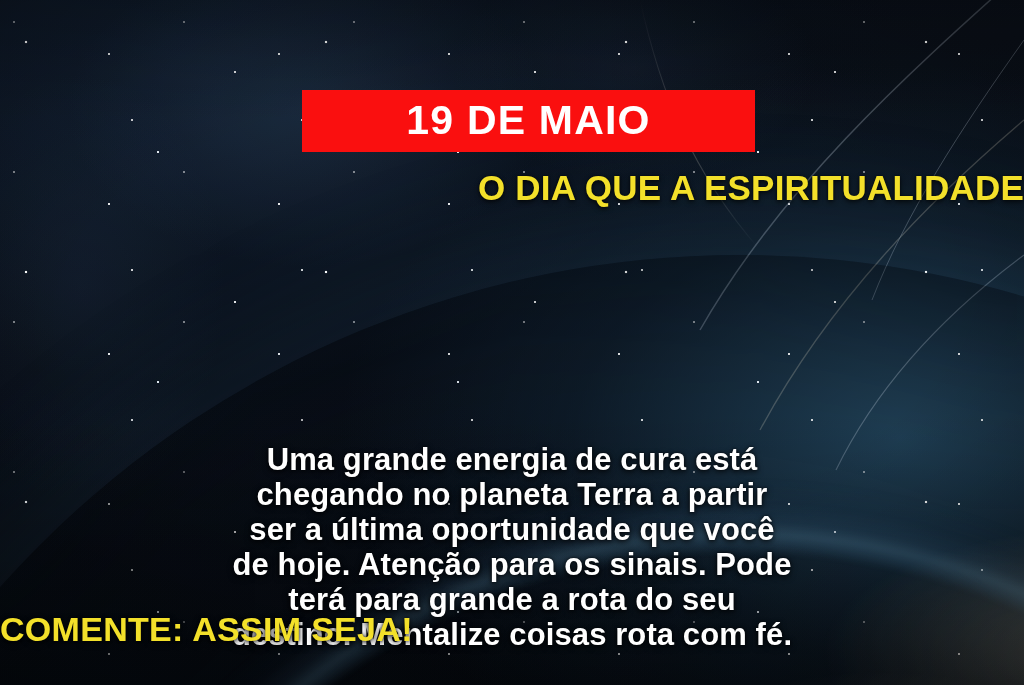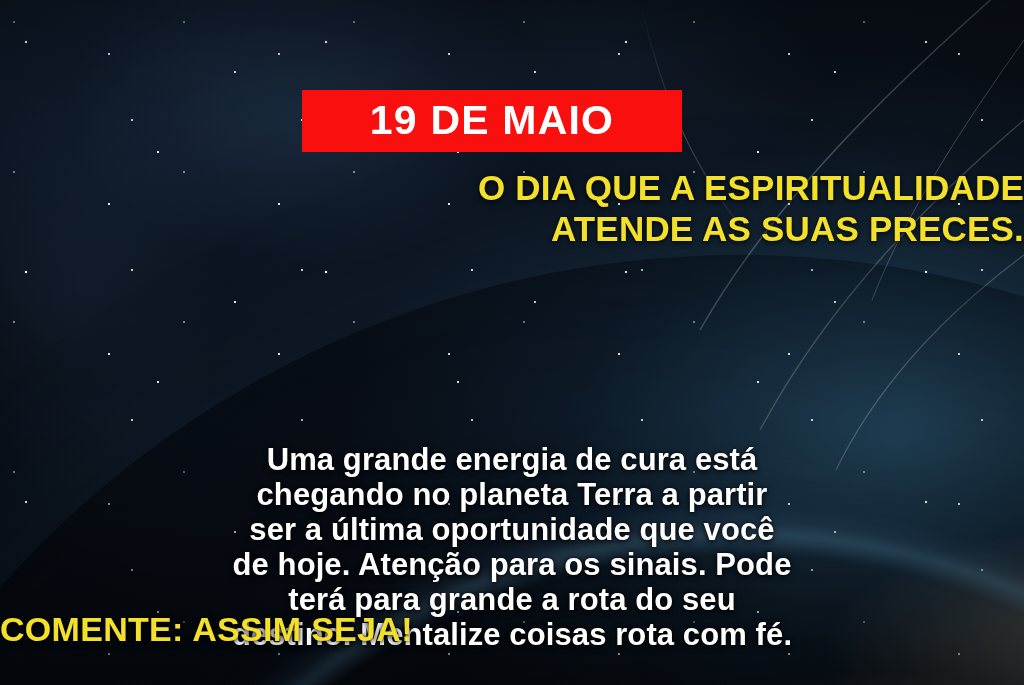--- a/index.html
+++ b/index.html
@@ -146,21 +146,21 @@
       radial-gradient(ellipse 120% 90% at 50% 45%, rgba(0,0,0,0) 35%, rgba(0,0,0,.25) 78%, rgba(0,0,0,.55) 100%),
       linear-gradient(180deg, rgba(0,0,0,.18) 0%, rgba(0,0,0,0) 18%, rgba(0,0,0,0) 60%, rgba(0,0,0,.30) 100%);
   }
 
   
   #content{position:absolute;inset:0;}
 
   .date-badge{
     position:absolute;
     left:302px;top:90px;
-    width:380px;height:62px;
+    width:453px;height:62px;
     background:var(--red,#fa0f0f);
     display:flex;align-items:center;justify-content:center;
   }
   .date-badge .date-text{
     color:#ffffff;
     font-size:41px;
     font-weight:bold;
     letter-spacing:1.2px;
     line-height:1;
     white-space:nowrap;
@@ -246,21 +246,20 @@
   <div class="layer vignette"></div>
 
   <div id="content">
 
     <div class="date-badge">
       <span class="date-text">19 DE MAIO</span>
     </div>
 
     <div class="headline">
       <span class="hl-line">O DIA QUE A ESPIRITUALIDADE</span>
-      <span class="hl-line">ATENDE AS SUAS PRECES.</span>
     </div>
 
     <div class="body-copy">
       <span class="bc-line">Uma grande energia de cura está</span>
       <span class="bc-line">chegando no planeta Terra a partir</span>
       <span class="bc-line">ser a última oportunidade que você</span>
       <span class="bc-line">de hoje. Atenção para os sinais. Pode</span>
       <span class="bc-line">terá para grande a rota do seu</span>
       <span class="bc-line">destino. Mentalize coisas rota com fé.</span>
     </div>

